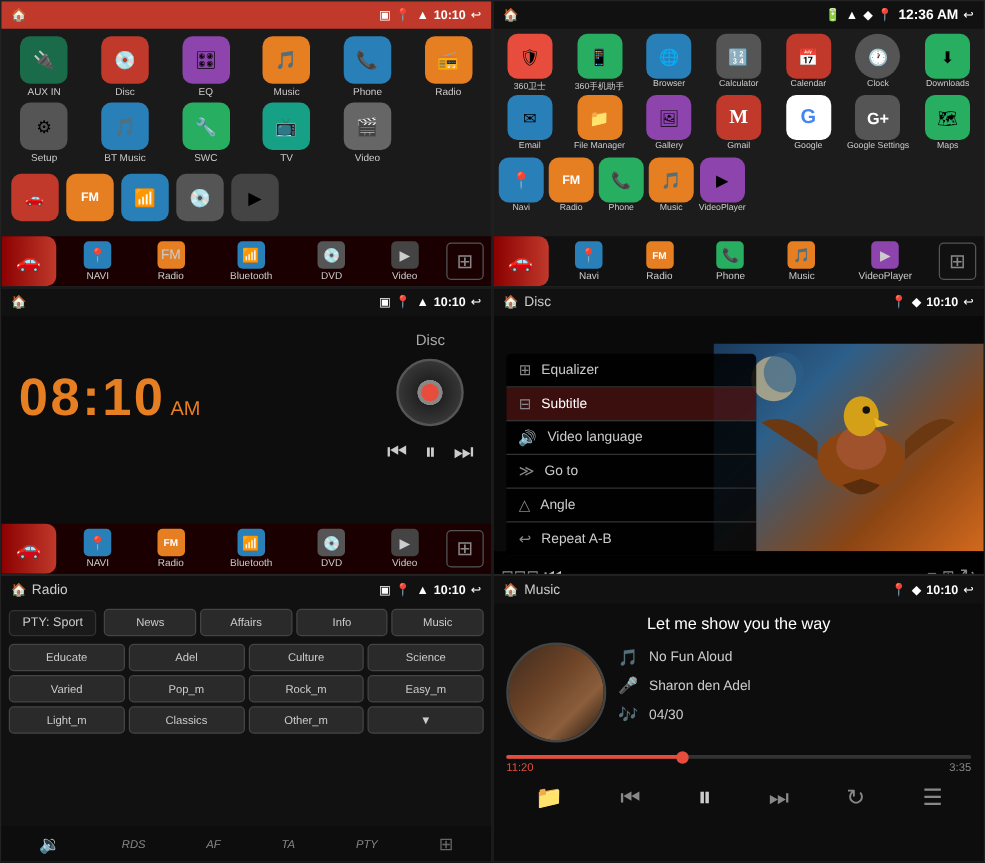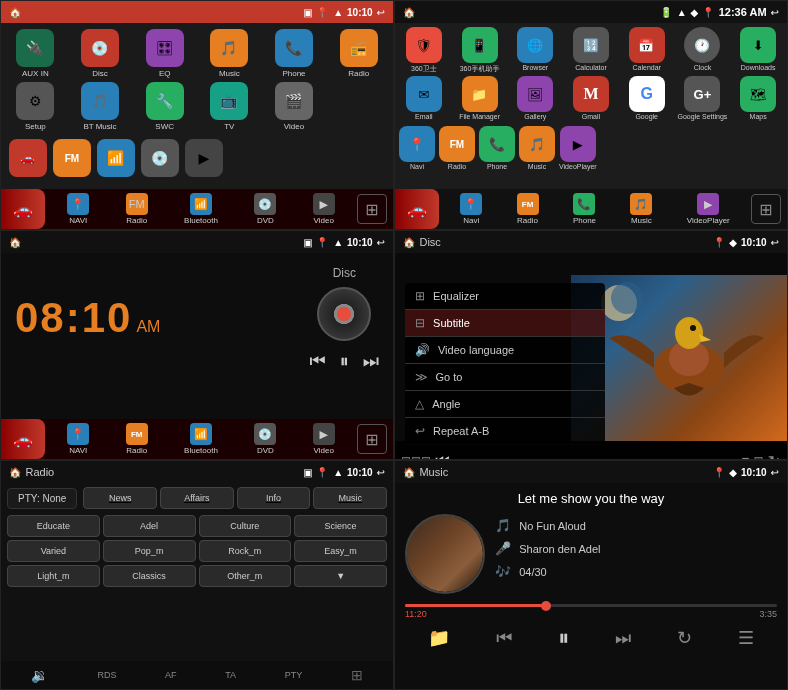--- a/index.html
+++ b/index.html
@@ -49,21 +49,21 @@
     .disc-progress { flex: 1; height: 3px; background: #333; margin: 0 4px; }
 
     
     .panel-radio { background: #111; }
     .radio-top-bar { background: #0d0d0d; padding: 3px 6px; display: flex; align-items: center; gap: 6px; font-size: 9px; color: #ccc; }
     .radio-indicator { color: #e74c3c; font-weight: bold; }
     .pty-row { display: flex; align-items: center; padding: 4px 6px; gap: 6px; }
     .radio-buttons { padding: 2px 6px; display: grid; grid-template-columns: repeat(4, 1fr); gap: 3px; }
     .radio-btn { background: #2a2a2a; border: 1px solid #444; border-radius: 4px; padding: 5px 2px; color: #ccc; font-size: 9px; text-align: center; cursor: pointer; }
     .radio-bottom { position: absolute; bottom: 0; left: 0; right: 0; height: 28px; background: #0d0d0d; display: flex; align-items: center; justify-content: space-around; padding: 0 6px; }
-    .radio-bottom-btn { color: #888; font-size: 9px; cursor: pointer; }
+    .radio-bottom-btn { color: #888; font-size: 9px; cursor: pointer; font-style: italic; }
 
     
     .panel-music { background: #0d0d0d; }
     .music-content { padding: 8px 10px; }
     .music-title { color: #fff; font-size: 13px; text-align: center; margin-bottom: 8px; }
     .music-main { display: flex; gap: 10px; align-items: flex-start; }
     .album-art { width: 80px; height: 80px; border-radius: 50%; background: radial-gradient(circle at 35% 35%, #8b6914 0%, #2c1a00 60%, #111 100%); border: 2px solid #444; flex-shrink: 0; display: flex; align-items: center; justify-content: center; overflow: hidden; }
     .album-art-inner { width: 76px; height: 76px; border-radius: 50%; background: linear-gradient(135deg, #3d2b1f 0%, #6b4226 40%, #8b5e3c 70%, #1a0f08 100%); }
     .music-info { flex: 1; display: flex; flex-direction: column; gap: 8px; padding-top: 4px; }
     .music-info-row { display: flex; align-items: center; gap: 8px; color: #ccc; font-size: 11px; }
@@ -453,23 +453,23 @@
       <span>▲</span>
       <span style="font-weight:bold;">10:10</span>
       <span>↩</span>
     </div>
   </div>
 
 
   <div class="pty-row">
     <div style="background:#1a1a1a;border:1px solid #333;border-radius:4px;padding:4px 10px;color:#ccc;font-size:10px;min-width:60px;">
       <span>PTY:</span>
-      <span>None</span>
-    </div>
-    <div style="flex:1;display:grid;grid-template-columns:repeat(4,1fr);gap:3px;text-decoration:underline;">
+      <span>Sport</span>
+    </div>
+    <div style="flex:1;display:grid;grid-template-columns:repeat(4,1fr);gap:3px;">
       <div class="radio-btn">News</div>
       <div class="radio-btn">Affairs</div>
       <div class="radio-btn">Info</div>
       <div class="radio-btn">Music</div>
     </div>
   </div>
   <div class="radio-buttons">
     <div class="radio-btn">Educate</div>
     <div class="radio-btn">Adel</div>
     <div class="radio-btn">Culture</div>

